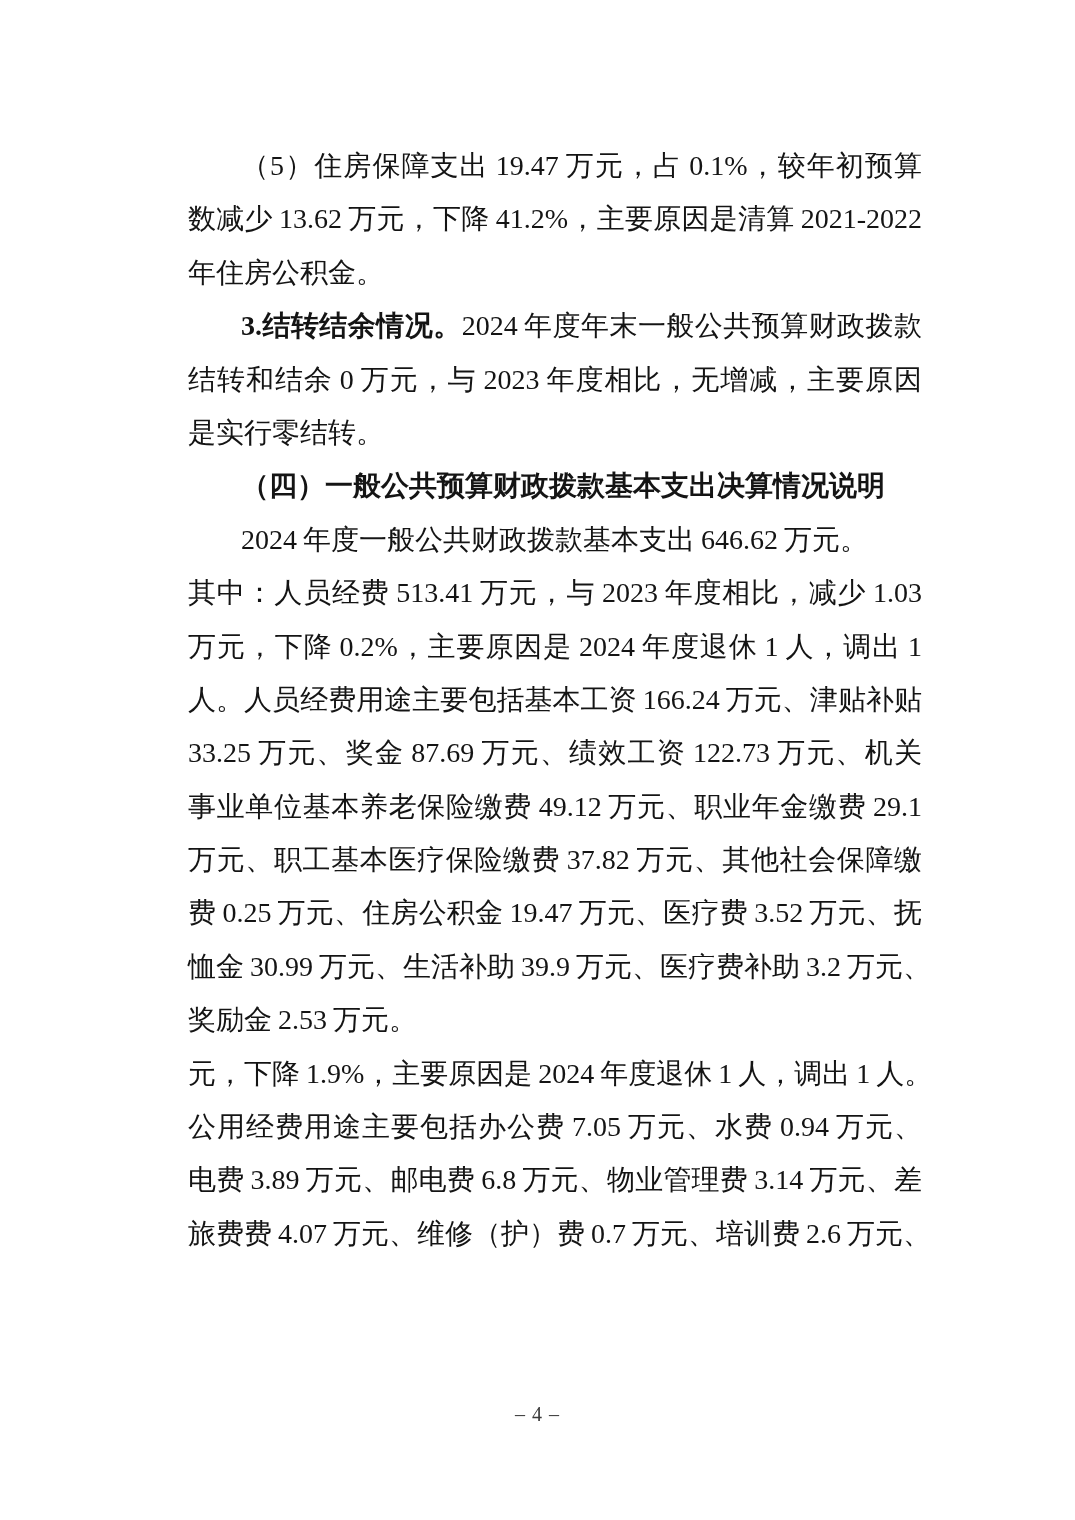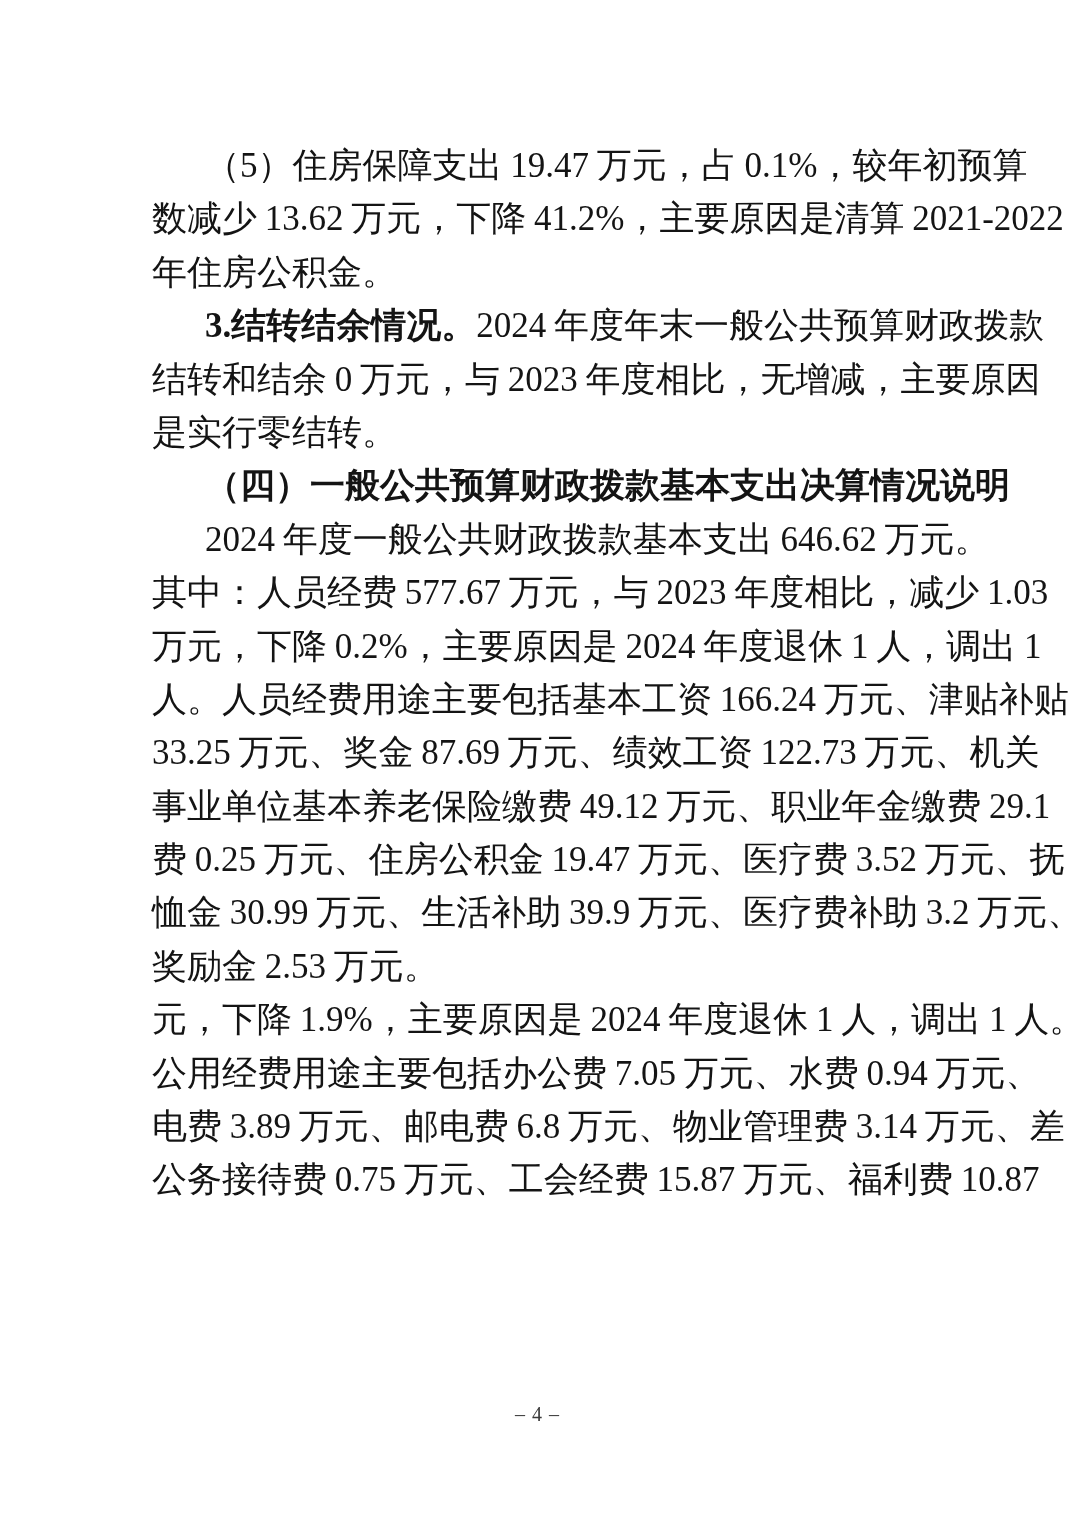--- a/index.html
+++ b/index.html
@@ -19,26 +19,27 @@
   }
   .body-text {
     position: absolute;
     left: 152px;
     top: 139px;
     width: 770px;
   }
   .line {
     height: 53.4px;
     line-height: 53.4px;
-    font-size: 35px;
+    font-size: 28px;
     text-align: justify;
     text-align-last: justify;
     white-space: nowrap;
     overflow: visible;
     word-spacing: -1px;
+    margin-left: 36px;
   }
   .line.pend {
     text-align-last: left;
   }
   .line.indent {
     text-indent: 53px;
   }
   .line .b {
     font-weight: 700;
   }
@@ -59,27 +60,28 @@
 <div class="page">
   <div class="body-text">
     <div class="line indent"><span class="b"></span><span>（5）住房保障支出 19.47 万元，占 0.1%，较年初预算</span></div>
     <div class="line"><span class="b"></span><span>数减少 13.62 万元，下降 41.2%，主要原因是清算 2021-2022</span></div>
     <div class="line pend"><span class="b"></span><span>年住房公积金。</span></div>
     <div class="line indent"><span class="b">3.结转结余情况。</span><span>2024 年度年末一般公共预算财政拨款</span></div>
     <div class="line"><span class="b"></span><span>结转和结余 0 万元，与 2023 年度相比，无增减，主要原因</span></div>
     <div class="line pend"><span class="b"></span><span>是实行零结转。</span></div>
     <div class="line indent pend"><span class="b">（四）一般公共预算财政拨款基本支出决算情况说明</span><span></span></div>
     <div class="line indent pend"><span class="b"></span><span>2024 年度一般公共财政拨款基本支出 646.62 万元。</span></div>
-    <div class="line"><span class="b"></span><span>其中：人员经费 577.67 万元，与 2023 年度相比，减少 1.03</span></div>
+    <div class="line"><span class="b"></span><span>其中：人员经费 513.41 万元，与 2023 年度相比，减少 1.03</span></div>
     <div class="line"><span class="b"></span><span>万元，下降 0.2%，主要原因是 2024 年度退休 1 人，调出 1</span></div>
     <div class="line"><span class="b"></span><span>人。人员经费用途主要包括基本工资 166.24 万元、津贴补贴</span></div>
     <div class="line"><span class="b"></span><span>33.25 万元、奖金 87.69 万元、绩效工资 122.73 万元、机关</span></div>
     <div class="line"><span class="b"></span><span>事业单位基本养老保险缴费 49.12 万元、职业年金缴费 29.1</span></div>
+    <div class="line"><span class="b"></span><span>万元、职工基本医疗保险缴费 37.82 万元、其他社会保障缴</span></div>
     <div class="line"><span class="b"></span><span>费 0.25 万元、住房公积金 19.47 万元、医疗费 3.52 万元、抚</span></div>
     <div class="line"><span class="b"></span><span>恤金 30.99 万元、生活补助 39.9 万元、医疗费补助 3.2 万元、</span></div>
     <div class="line pend"><span class="b"></span><span>奖励金 2.53 万元。</span></div>
     <div class="line"><span class="b"></span><span>元，下降 1.9%，主要原因是 2024 年度退休 1 人，调出 1 人。</span></div>
     <div class="line"><span class="b"></span><span>公用经费用途主要包括办公费 7.05 万元、水费 0.94 万元、</span></div>
     <div class="line"><span class="b"></span><span>电费 3.89 万元、邮电费 6.8 万元、物业管理费 3.14 万元、差</span></div>
-    <div class="line"><span class="b"></span><span>公务接待费 0.75 万元、工会经费 15.87 万元、福利费 10.87</span></div>
+    <div class="line"><span class="b"></span><span>旅费费 4.07 万元、维修（护）费 0.7 万元、培训费 2.6 万元、</span></div>
   </div>
   <div class="footer">– 4 –</div>
 </div>
 
 </body></html>

